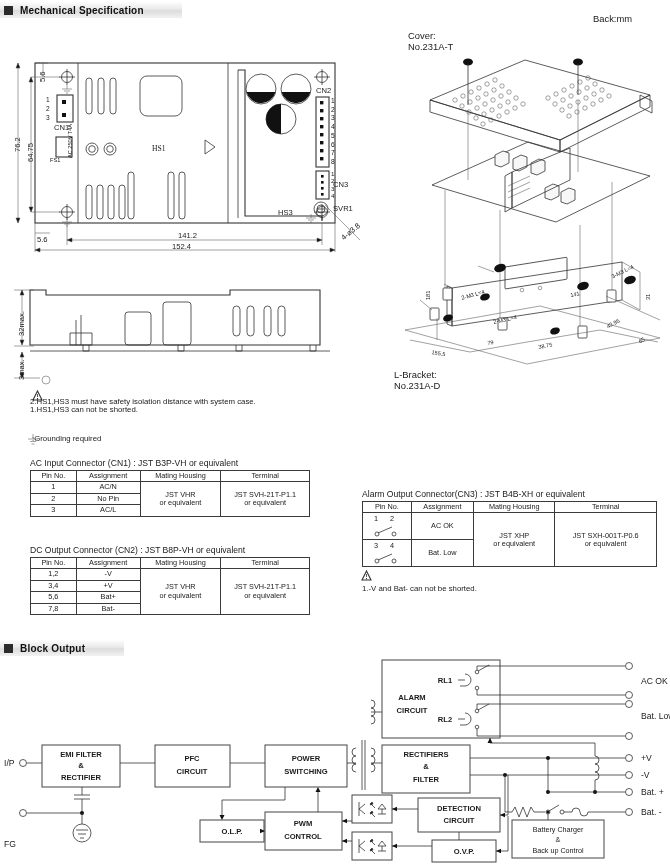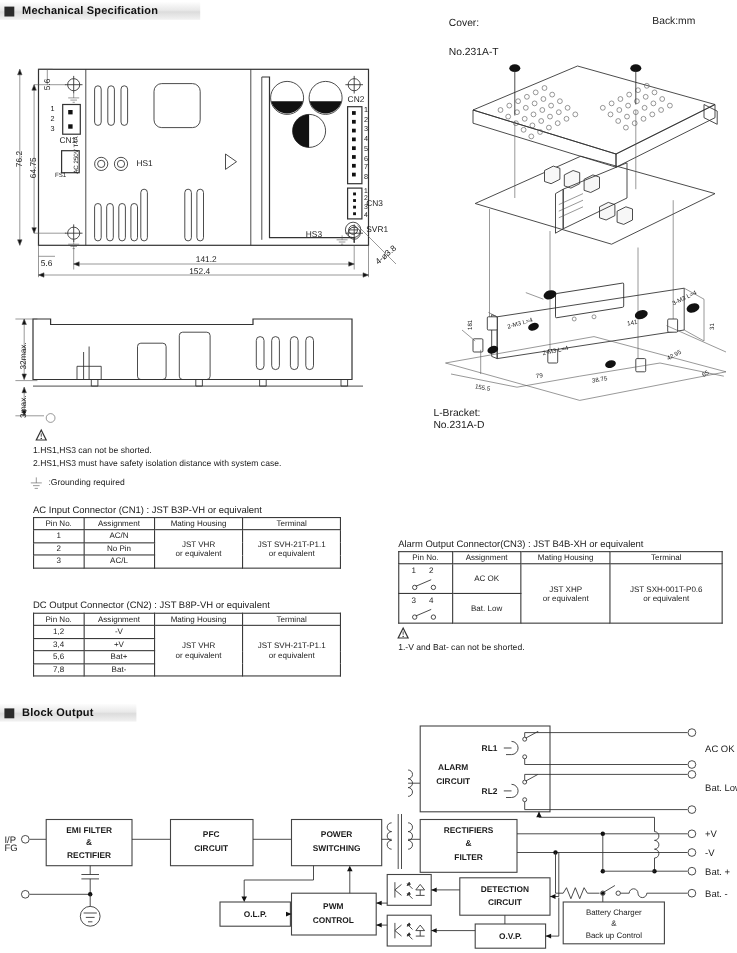--- a/index.html
+++ b/index.html
@@ -382,21 +382,21 @@
 <div class="lbl v" style="left:27px;top:162px;">64.75</div>
 <div class="lbl v" style="left:39px;top:82px;">5.6</div>
 <div class="lbl" style="left:37px;top:236px;">5.6</div>
 <div class="lbl" style="left:178px;top:232px;">141.2</div>
 <div class="lbl" style="left:172px;top:243px;">152.4</div>
 <div class="lbl" style="left:340px;top:236px;transform:rotate(-40deg);transform-origin:0 0;">4-ø3.8</div>
 
 <div class="lbl" style="left:54px;top:124px;">CN1</div>
 <div class="lbl" style="left:316px;top:87px;">CN2</div>
 <div class="lbl" style="left:333px;top:181px;">CN3</div>
-<div class="lbl" style="left:124px;top:145px;">HS1</div>
+<div class="lbl" style="left:152px;top:145px;font-family:Liberation Serif, serif;">HS1</div>
 <div class="lbl" style="left:278px;top:209px;">HS3</div>
 <div class="lbl" style="left:333px;top:205px;">SVR1</div>
 <div class="lbl tiny" style="left:50px;top:158px;">FS1</div>
 <div class="lbl tiny v" style="left:68px;top:158px;">AC 250V T4A</div>
 
 <div style="position:absolute;left:46px;top:95px;font-size:6.6px;line-height:9px;">
   <div>1</div>
   <div>2</div>
   <div>3</div>
 </div>
@@ -414,40 +414,40 @@
   <div>1</div>
   <div>2</div>
   <div>3</div>
   <div>4</div>
 </div>
 
 <div class="lbl v" style="left:18px;top:336px;">32max.</div>
 <div class="lbl v" style="left:18px;top:380px;">3max.</div>
 
 <div class="lbl lbl10" style="left:593px;top:14px;">Back:mm</div>
-<div class="lbl lbl10" style="left:408px;top:16px;">Cover:</div>
+<div class="lbl lbl10" style="left:408px;top:31px;">Cover:</div>
 <div class="lbl lbl10" style="left:408px;top:42px;">No.231A-T</div>
 <div class="lbl lbl10" style="left:394px;top:370px;text-align:center;">L-Bracket:</div>
 <div class="lbl lbl10" style="left:394px;top:381px;">No.231A-D</div>
 
 <div class="lbl tiny" style="left:432px;top:350px;transform:rotate(10deg);transform-origin:0 0;">155.5</div>
 <div class="lbl tiny" style="left:487px;top:341px;transform:rotate(-10deg);transform-origin:0 0;">79</div>
 <div class="lbl tiny" style="left:538px;top:345px;transform:rotate(-10deg);transform-origin:0 0;">38.75</div>
 <div class="lbl tiny" style="left:638px;top:340px;transform:rotate(-28deg);transform-origin:0 0;">65</div>
 <div class="lbl tiny" style="left:606px;top:325px;transform:rotate(-28deg);transform-origin:0 0;">42.95</div>
 <div class="lbl tiny" style="left:646px;top:300px;transform:rotate(-90deg);transform-origin:0 0;">31</div>
 <div class="lbl tiny" style="left:570px;top:293px;transform:rotate(-10deg);transform-origin:0 0;">141</div>
 <div class="lbl tiny" style="left:426px;top:300px;transform:rotate(-90deg);transform-origin:0 0;">181</div>
 <div class="lbl tiny" style="left:461px;top:296px;transform:rotate(-16deg);transform-origin:0 0;">2-M3 L=4</div>
 <div class="lbl tiny" style="left:493px;top:320px;transform:rotate(-12deg);transform-origin:0 0;">2-M3 L=4</div>
 <div class="lbl tiny" style="left:611px;top:275px;transform:rotate(-26deg);transform-origin:0 0;">3-M3 L=4</div>
 
 <div class="note" style="left:30px;top:404px;">1.HS1,HS3 can not be shorted.</div>
-<div class="note" style="left:30px;top:416px;text-align:right;">2.HS1,HS3 must have safety isolation distance with system case.</div>
-<div class="note" style="left:44px;top:433px;">:Grounding required</div>
+<div class="note" style="left:30px;top:396px;text-align:right;">2.HS1,HS3 must have safety isolation distance with system case.</div>
+<div class="note" style="left:32px;top:433px;">:Grounding required</div>
 <div class="note" style="left:362px;top:583px;">1.-V and Bat- can not be shorted.</div>
 
 <div class="tcap" style="left:30px;top:458px;">AC Input Connector (CN1) : JST B3P-VH or equivalent</div>
 <table class="tbl" style="left:30px;top:470px;width:280px;">
   <tbody>
       <tr>
     <th style="width:45px;">Pin No.</th>
     <th style="width:62px;">Assignment</th>
     <th style="width:82px;">Mating Housing</th>
     <th style="width:91px;">Terminal</th>
@@ -747,19 +747,19 @@
   <path class="blk" d="M392 809 l5 -2.2 l0 4.4 z"></path>
   <line class="ln" x1="392" y1="846" x2="432" y2="846"></line>
   <path class="blk" d="M392 846 l5 -2.2 l0 4.4 z"></path>
   <line class="ln" x1="342" y1="821" x2="352" y2="821"></line>
   <line class="ln" x1="342" y1="841" x2="352" y2="841"></line>
   <path class="blk" d="M342 821 l5 -2.2 l0 4.4 z"></path>
   <path class="blk" d="M342 841 l5 -2.2 l0 4.4 z"></path>
 </svg>
 
 <div class="lbl lbl9" style="left:4px;top:759px;">I/P</div>
-<div class="lbl lbl9" style="left:4px;top:767px;">FG</div>
+<div class="lbl lbl9" style="left:4px;top:840px;">FG</div>
 <div class="lbl lbl9" style="left:641px;top:677px;">AC OK</div>
 <div class="lbl lbl9" style="left:641px;top:712px;">Bat. Low</div>
 <div class="lbl lbl9" style="left:641px;top:754px;">+V</div>
 <div class="lbl lbl9" style="left:641px;top:771px;">-V</div>
 <div class="lbl lbl9" style="left:641px;top:788px;text-align:right;">Bat. +</div>
 <div class="lbl lbl9" style="left:641px;top:808px;">Bat. -</div>
 
 </body></html>

